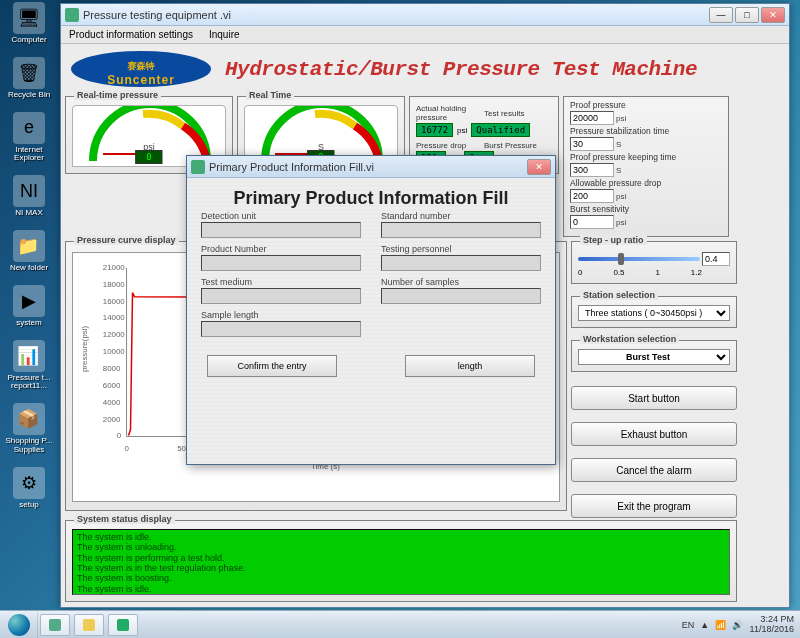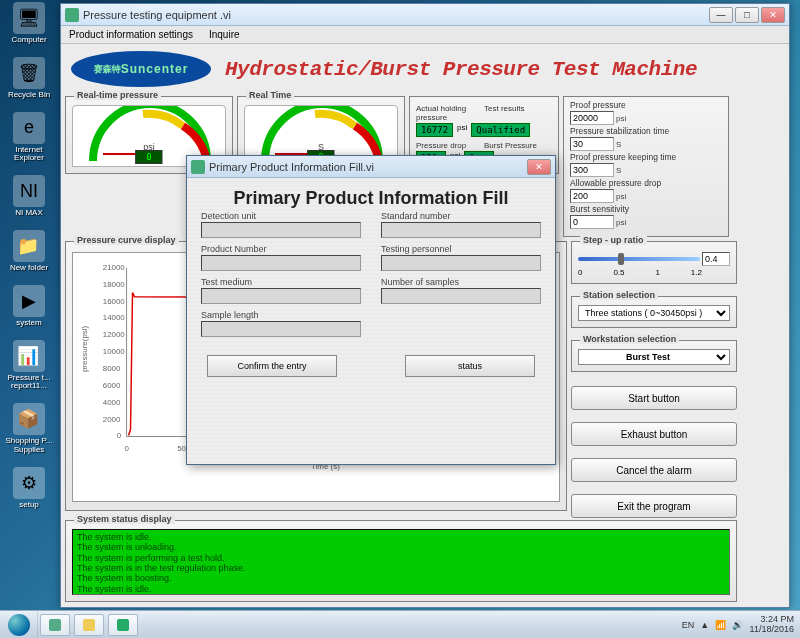--- a/index.html
+++ b/index.html
@@ -12,34 +12,34 @@
 .titlebar { height: 22px; background: linear-gradient(#e8f2fc, #cfe3f8); border-bottom: 1px solid #a0b8d0; display: flex; align-items: center; padding: 0 4px; font-size: 11px; }
 .titlebar .ico { width: 14px; height: 14px; background: #4a7; border-radius: 2px; margin-right: 4px; }
 .titlebar .title { flex: 1; color: #333; }
 .winbtns { display: flex; gap: 2px; }
 .winbtn { width: 24px; height: 16px; background: linear-gradient(#f8f8f8,#e0e0e0); border: 1px solid #999; border-radius: 2px; font-size: 9px; text-align: center; line-height: 14px; cursor: pointer; }
 .winbtn.close { background: linear-gradient(#f5a0a0,#e07070); color: #fff; }
 .menubar { height: 18px; background: #e8e8e8; border-bottom: 1px solid #c0c0c0; display: flex; align-items: center; font-size: 10px; padding: 0 4px; gap: 8px; }
 .menubar span { cursor: pointer; padding: 1px 4px; }
 .content { position: absolute; top: 40px; left: 0; right: 0; bottom: 0; background: linear-gradient(180deg, #f0f0f0 0%, #e8e8e8 50%, #e0e0e0 100%); background-image: repeating-linear-gradient(180deg, #e8e8e8 0px, #f0f0f0 1px, #e8e8e8 2px); padding: 4px; }
 .header-row { display: flex; align-items: center; height: 42px; margin-bottom: 6px; }
-.logo-oval { width: 140px; height: 36px; background: #0a4a9e; border-radius: 50%; display: flex; flex-direction: row; align-items: center; justify-content: center; color: #86efac; margin-left: 6px; }
+.logo-oval { width: 140px; height: 36px; background: #0a4a9e; border-radius: 50%; display: flex; flex-direction: column; align-items: center; justify-content: flex-end; color: #eab308; margin-left: 6px; }
 .logo-oval .top { font-size: 9px; font-weight: bold; }
 .logo-oval .bot { font-size: 12px; font-weight: bold; letter-spacing: 1px; }
 .main-title { font-family: 'Courier New', monospace; font-size: 21px; color: #c83030; font-style: italic; font-weight: bold; margin-left: 14px; letter-spacing: -0.5px; }
 .grid-row { display: flex; gap: 4px; }
 .panel { border: 1px solid #808080; background: linear-gradient(180deg,#f4f4f4,#e6e6e6); padding: 2px 6px 6px 6px; position: relative; margin-bottom: 4px; }
 .panel-title { position: absolute; top: -7px; left: 8px; background: #e8e8e8; padding: 0 3px; font-size: 9px; color: #444; font-weight: bold; }
 .gauge-box { width: 168px; height: 78px; }
 .gauge { width: 154px; height: 62px; background: #fff; border: 1px solid #b0b0b0; border-radius: 4px 4px 0 0; margin-top: 6px; position: relative; overflow: hidden; }
 .gauge svg { position: absolute; top: 0; left: 0; }
 .gauge-val { position: absolute; bottom: 2px; left: 50%; transform: translateX(-50%); background: #050; color: #0f0; padding: 1px 10px; font-size: 9px; font-family: monospace; border: 1px solid #333; }
 .gauge-unit { position: absolute; bottom: 14px; left: 50%; transform: translateX(-50%); font-size: 9px; color: #444; }
 .status-box { width: 150px; height: 78px; padding-top: 6px; }
-.status-row { display: flex; margin: 1px 0; font-size: 8px; }
+.status-row { display: flex; align-items: center; margin: 1px 0; font-size: 8px; }
 .status-lbl { color: #333; width: 70px; }
 .status-val { background: #0a5; color: #000; padding: 1px 4px; font-family: monospace; font-size: 9px; min-width: 30px; border: 1px solid #060; }
 .params-box { width: 166px; }
 .param-row { display: flex; align-items: center; margin: 1px 0; gap: 2px; }
 .param-lbl { font-size: 8.5px; color: #333; flex: 1; }
 .param-input { width: 44px; height: 14px; font-size: 9px; padding: 0 2px; border: 1px inset #aaa; background: #fff; }
 .param-unit { font-size: 8px; color: #444; width: 16px; }
 .chart-panel { width: 502px; height: 270px; padding-top: 10px; }
 .chart-area { width: 100%; height: 250px; background: #fff; border: 1px solid #999; position: relative; }
 .right-controls { width: 166px; display: flex; flex-direction: column; gap: 8px; }
@@ -341,21 +341,21 @@
           <span class="form-lbl">Number of samples</span>
           <input class="form-input" style="">
         </div>
       <div class="form-cell">
           <span class="form-lbl">Sample length</span>
           <input class="form-input" style="">
         </div>
     </div>
     <div class="dialog-btns">
       <button class="dialog-btn">Confirm the entry</button>
-      <button class="dialog-btn">status</button>
+      <button class="dialog-btn">length</button>
     </div>
   </div>
 </div>
 
 <div class="taskbar">
   <div class="start-btn">
       <div class="start-orb"></div>
     </div>
   <div class="task-item">
       <div class="tico"></div>

